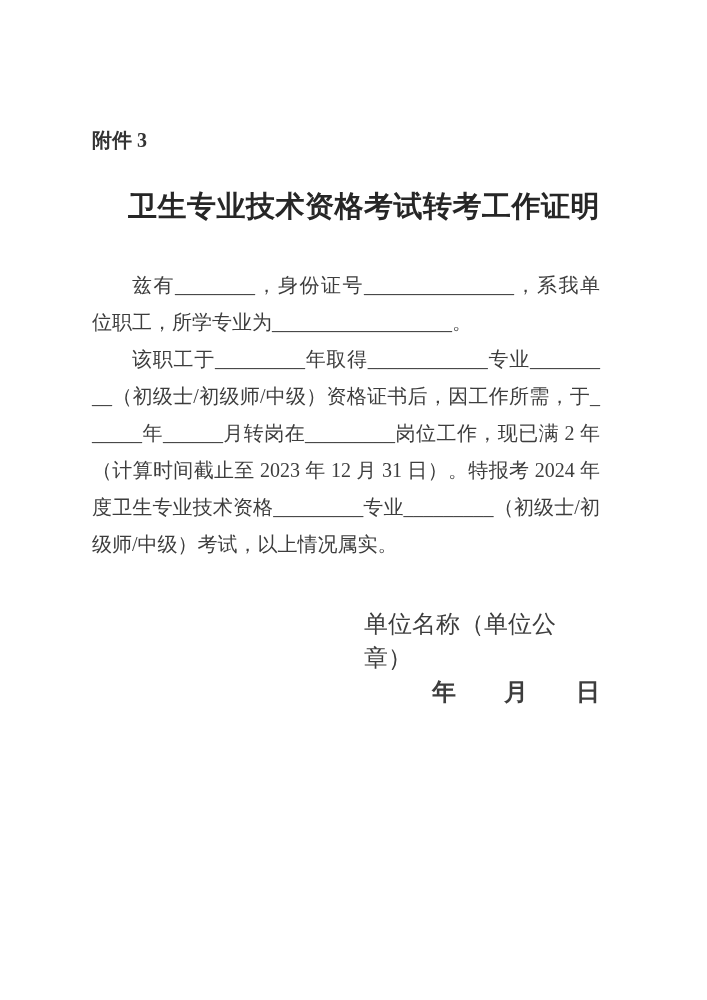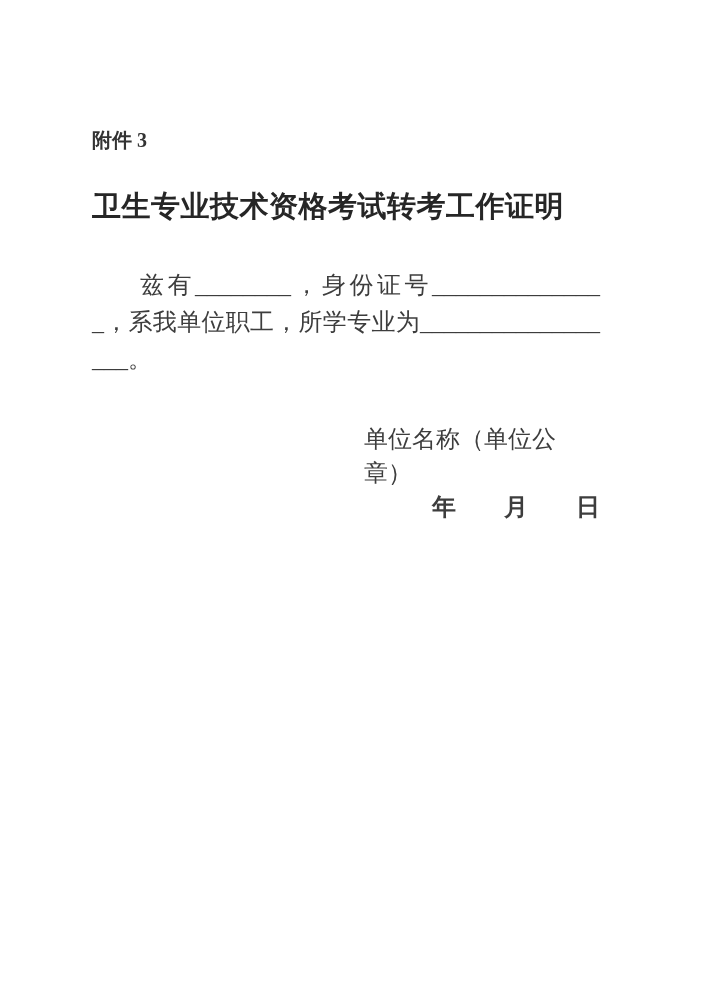--- a/index.html
+++ b/index.html
@@ -22,27 +22,27 @@
     font-size: 20px;
     font-weight: 600;
     color: #333333;
     line-height: 24px;
   }
   .doc-title {
     margin-top: 38px;
     font-size: 29px;
     font-weight: bold;
     color: #262626;
-    text-align: left;
+    text-align: right;
     letter-spacing: 0.5px;
     line-height: 32px;
   }
   .doc-body {
     margin-top: 45px;
-    font-size: 24px;
+    font-size: 20px;
     line-height: 37px;
     text-align: justify;
     color: #3d3d3d;
   }
   .doc-body p {
     text-indent: 2em;
     word-break: break-all;
   }
   .signature-block {
     margin-top: 26px;
@@ -59,20 +59,21 @@
 <body>
 
 <div class="page">
 
   <div class="attachment-label">附件 3</div>
 
   <h1 class="doc-title">卫生专业技术资格考试转考工作证明</h1>
 
   <div class="doc-body">
     <p>兹有________，身份证号_______________，系我单位职工，所学专业为__________________。</p>
+    <p>该职工于_________年取得____________专业_________（初级士/初级师/中级）资格证书后，因工作所需，于______年______月转岗在_________岗位工作，现已满 2 年（计算时间截止至 2023 年 12 月 31 日）。特报考 2024 年度卫生专业技术资格_________专业_________（初级士/初级师/中级）考试，以上情况属实。</p>
   </div>
 
   <br>
 
   <div class="signature-block">
     <div class="unit-line">单位名称（单位公章）</div>
     <div class="date-line">年　　月　　日</div>
   </div>
 
 </div>

